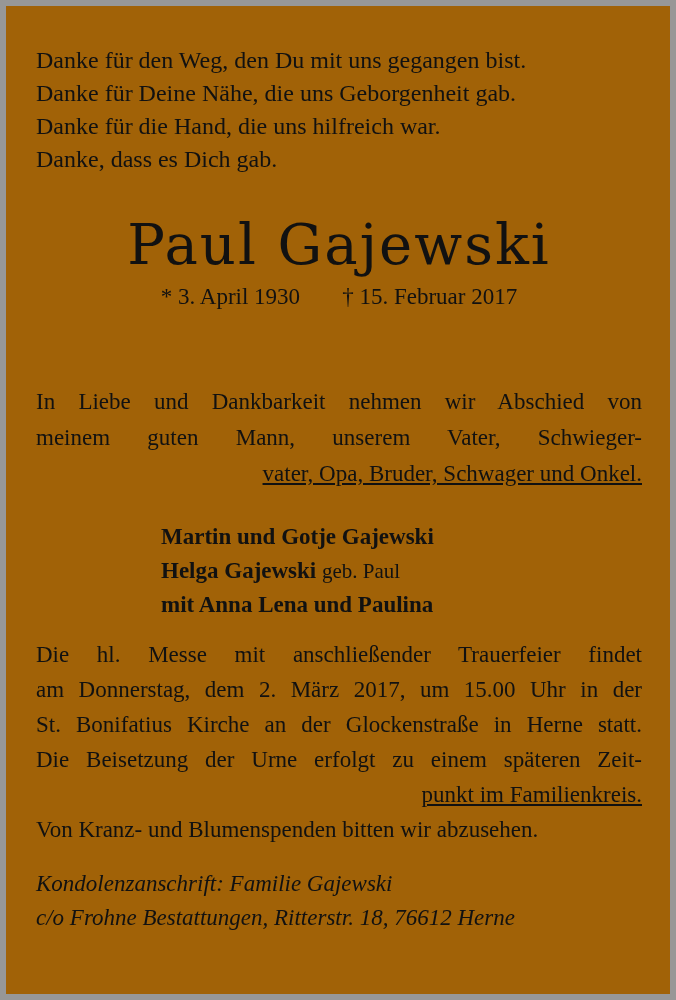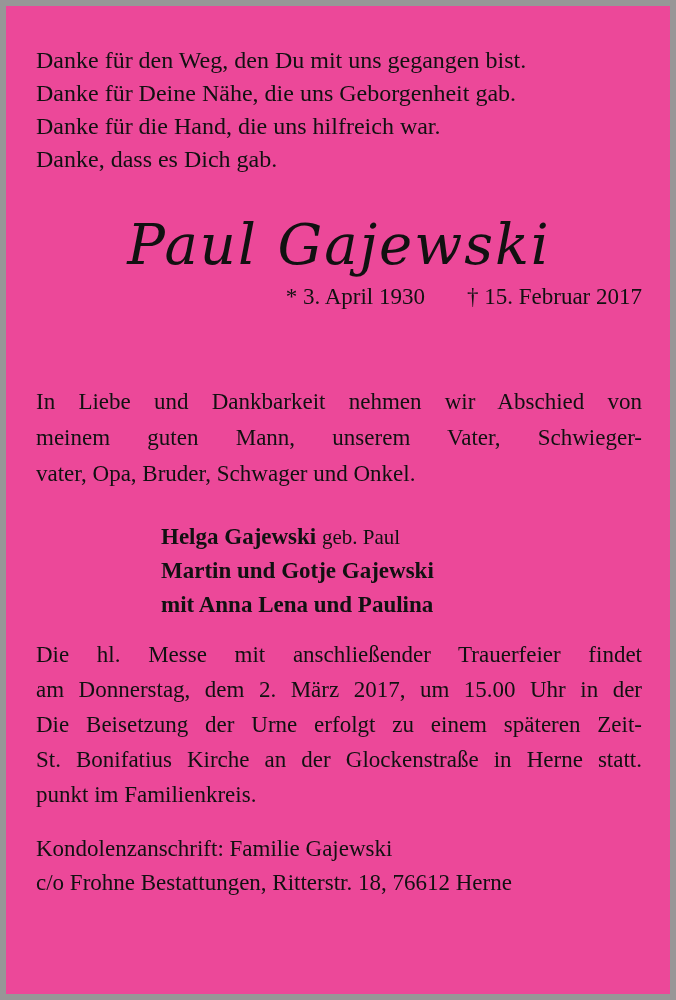--- a/index.html
+++ b/index.html
@@ -11,59 +11,58 @@
     border: 6px solid #979797;
     overflow: hidden;
     font-family: "Liberation Serif", "DejaVu Serif", serif;
     color: #111111;
   }
   .paper {
     box-sizing: border-box;
     width: 100%;
     height: 100%;
     padding: 38px 28px 0 30px;
-    background: #ec4899;
+    background: #a16207;
   }
   .intro { font-size: 24px; line-height: 33px; text-align: left; }
   .intro .line { white-space: nowrap; }
 
   .name-block {
     margin-top: 34px;
     text-align: center;
     font-size: 56px;
     line-height: 70px;
-    font-style: italic;
     letter-spacing: 2px;
     font-family: "DejaVu Serif", serif;
   }
   .dates {
     margin-top: 2px;
-    text-align: right;
+    text-align: center;
     font-size: 23px;
     line-height: 30px;
   }
   .dates .birth { margin-right: 42px; }
 
   .farewell { margin-top: 72px; font-size: 23px; line-height: 36px; }
   .jline { text-align: justify; text-align-last: justify; }
-  .lline { text-align: left; }
+  .lline { text-align: right; text-decoration: underline; }
 
   .family {
     margin-top: 28px;
     margin-left: 125px;
     font-size: 23px;
     line-height: 34px;
     font-weight: bold;
   }
   .family .suffix { font-weight: normal; font-size: 21px; }
 
   .service { margin-top: 15px; font-size: 23px; line-height: 35px; }
   .flowers { font-size: 23px; line-height: 35px; text-align: left; }
 
-  .condolence { margin-top: 20px; font-size: 23px; line-height: 34px; }
+  .condolence { margin-top: 20px; font-size: 23px; line-height: 34px; font-style: italic; }
 </style>
 </head>
 <body>
 
 <div class="paper">
 
   <div class="intro">
     <div class="line">Danke für den Weg, den Du mit uns gegangen bist.</div>
     <div class="line">Danke für Deine Nähe, die uns Geborgenheit gab.</div>
     <div class="line">Danke für die Hand, die uns hilfreich war.</div>
@@ -76,31 +75,32 @@
     <span class="birth">* 3. April 1930</span><span class="death">† 15. Februar 2017</span>
   </div>
 
   <div class="farewell">
     <div class="jline">In Liebe und Dankbarkeit nehmen wir Abschied von</div>
     <div class="jline">meinem guten Mann, unserem Vater, Schwieger-</div>
     <div class="lline">vater, Opa, Bruder, Schwager und Onkel.</div>
   </div>
 
   <div class="family">
+    <div>Martin und Gotje Gajewski</div>
     <div><span>Helga Gajewski</span> <span class="suffix">geb. Paul</span></div>
-    <div>Martin und Gotje Gajewski</div>
     <div>mit Anna Lena und Paulina</div>
   </div>
 
   <div class="service">
     <div class="jline">Die hl. Messe mit anschließender Trauerfeier findet</div>
     <div class="jline">am Donnerstag, dem 2. März 2017, um 15.00 Uhr in der</div>
+    <div class="jline">St. Bonifatius Kirche an der Glockenstraße in Herne statt.</div>
     <div class="jline">Die Beisetzung der Urne erfolgt zu einem späteren Zeit-</div>
-    <div class="jline">St. Bonifatius Kirche an der Glockenstraße in Herne statt.</div>
     <div class="lline">punkt im Familienkreis.</div>
+    <div class="flowers">Von Kranz- und Blumenspenden bitten wir abzusehen.</div>
   </div>
 
   <div class="condolence">
     <div>Kondolenzanschrift: Familie Gajewski</div>
     <div>c/o Frohne Bestattungen, Ritterstr. 18, 76612 Herne</div>
   </div>
 
 </div>
 
 </body></html>

